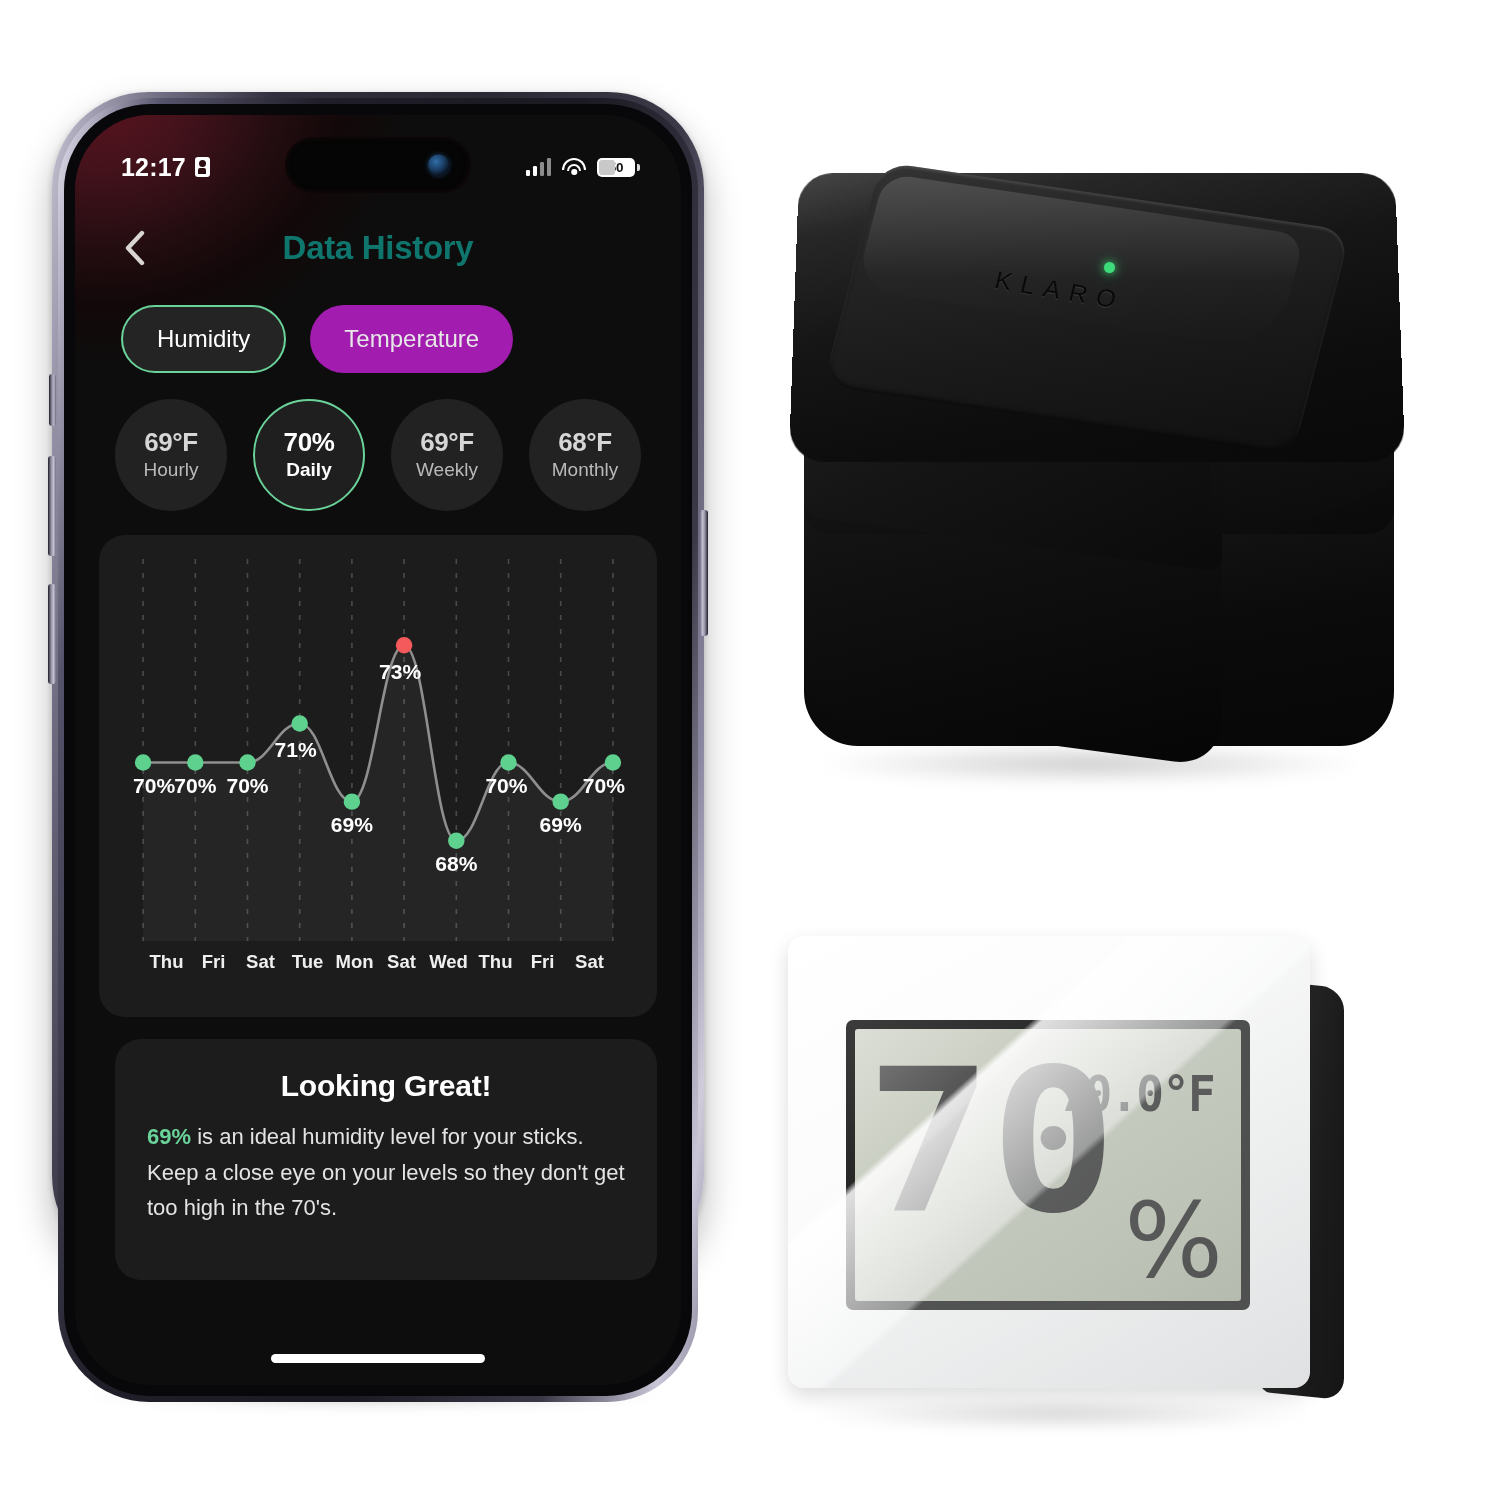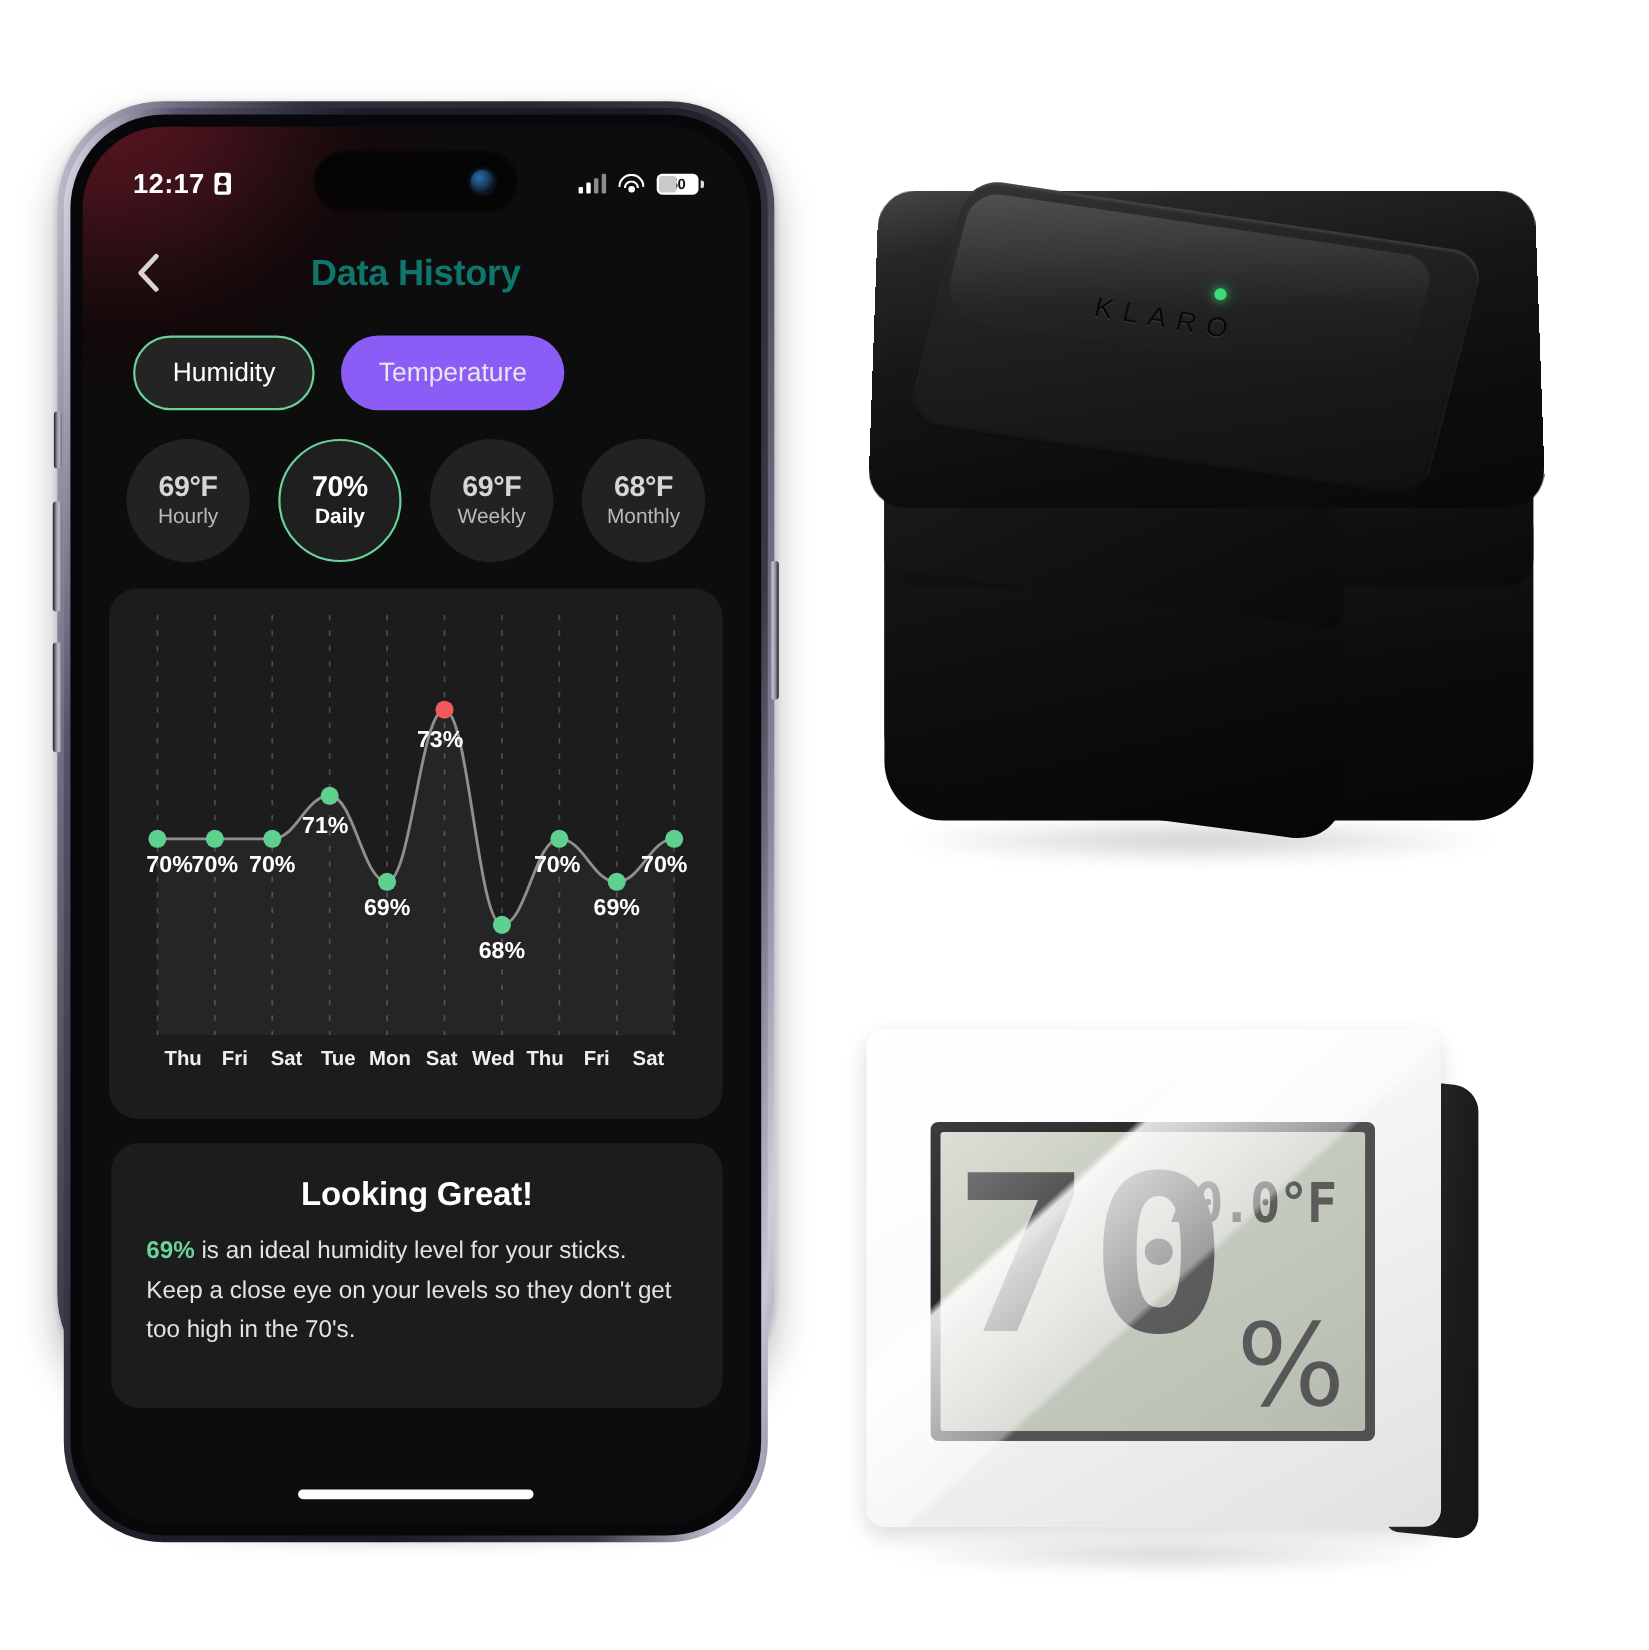--- a/index.html
+++ b/index.html
@@ -98,21 +98,21 @@
   .app { position:absolute; left:0; top:0; width:100%; height:100%; padding: 96px 0 0 0; }
   .navbar { position:relative; display:flex; align-items:center; justify-content:center; height:74px; }
   .back-btn { position:absolute; left:42px; top:50%; transform:translateY(-50%);
     width:34px; height:34px; display:flex; align-items:center; justify-content:center; cursor:pointer;}
   .back-btn svg{display:block;}
   .nav-title { color:#0f766e; font-size:33px; font-weight:700; letter-spacing:-0.3px; }
 
   .tabs { display:flex; gap:24px; padding: 20px 46px 0 46px; align-items: center; }
   .tab {
     height:68px; border-radius:34px; display:flex; align-items:center; justify-content:center;
-    background:#8b5cf6; color:#e7e7e7; font-size:24px; padding:0 34px; cursor:pointer; white-space:nowrap;
+    background:#a21caf; color:#e7e7e7; font-size:24px; padding:0 34px; cursor:pointer; white-space:nowrap;
   }
   .tab.active { border:2.6px solid #6ad39a; color:#ffffff; background:#242424; }
 
   .metrics { display:flex; gap:16px; padding: 26px 40px 0 40px; justify-content:space-between; }
   .metric {
     width:112px; height:112px; border-radius:50%; background:#222222;
     display:flex; flex-direction:column; align-items:center; justify-content:center; cursor:pointer;
   }
   .metric.active { border:2.6px solid #6ad39a; background:#1f1f1f; }
   .m-val { font-size:26px; font-weight:700; color:#d6d6d6; line-height:1.06; letter-spacing:-0.4px;}
@@ -123,21 +123,21 @@
   .chart-card {
     margin: 24px 24px 0 24px; background:#1c1c1c; border-radius:26px;
     height:482px; padding: 14px 18px 0 18px; position:relative;
   }
   .chart-svg-wrap{ position:relative; width:100%; height:398px; }
   .chart-svg { display:block; width:100%; height:100%; }
   .xaxis { display:flex; justify-content:space-between; padding: 4px 26px 0 26px; }
   .xaxis div { color:#efefef; font-size:18.5px; font-weight:700; text-align:center; width:50px;}
 
   .tip-card {
-    margin: 22px 24px 0 26px; background:#1c1c1c; border-radius:26px;
+    margin: 22px 24px 0 40px; background:#1c1c1c; border-radius:26px;
     padding: 30px 32px 54px 32px;
   }
   .tip-title { color:#fff; font-size:30px; font-weight:700; text-align:center; letter-spacing:-0.2px;}
   .tip-body { color:#e3e3e3; font-size:22px; line-height:1.62; margin-top:16px; }
   .tip-hi { color:#6ad39a; font-weight:700; }
 
   .home-ind { position:absolute; left:50%; transform:translateX(-50%); bottom:22px;
     width:214px; height:9px; border-radius:5px; background:#fff; }
 
   

